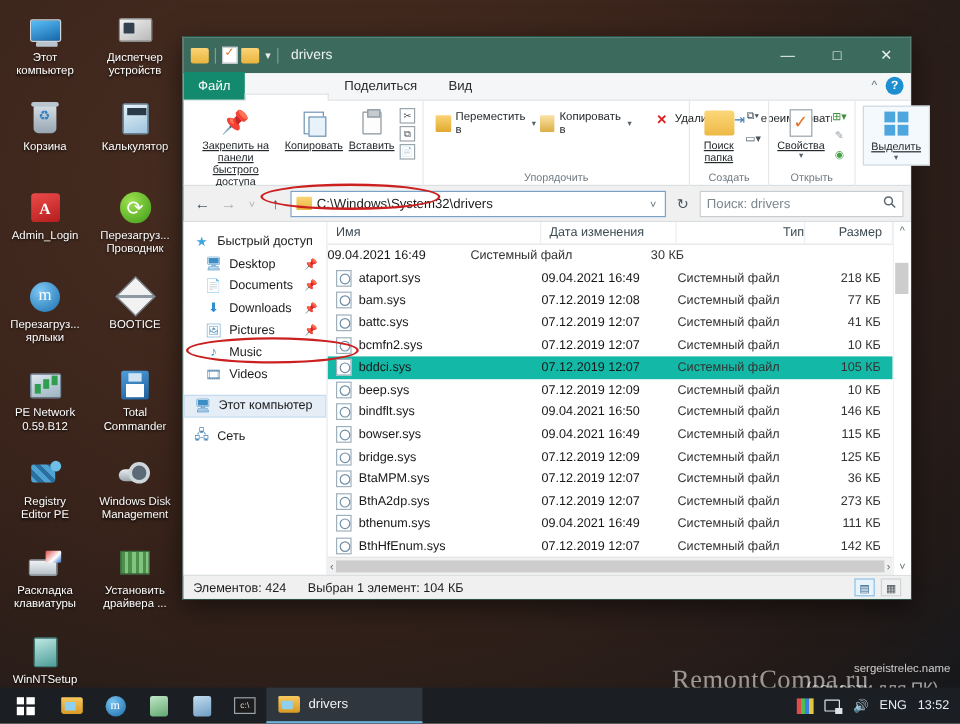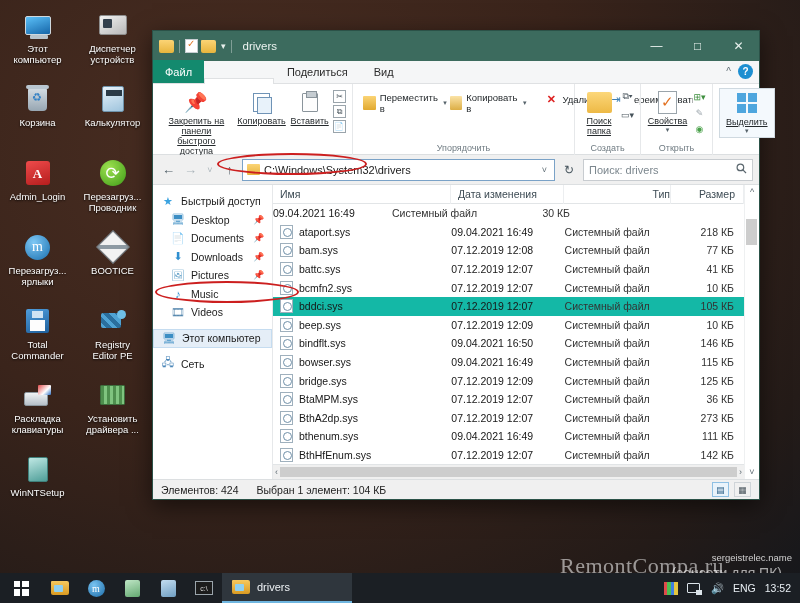--- a/index.html
+++ b/index.html
@@ -309,31 +309,45 @@
 ярлыки</div>
     </div>
     <div class="dicon">
       <div class="glyph">
         <span class="ic-bootice"></span>
       </div>
       <div class="dlabel">BOOTICE</div>
     </div>
     <div class="dicon">
       <div class="glyph">
+        <span class="ic-penet"></span>
+      </div>
+      <div class="dlabel">PE Network
+0.59.B12</div>
+    </div>
+    <div class="dicon">
+      <div class="glyph">
         <span class="ic-floppy"></span>
       </div>
       <div class="dlabel">Total
 Commander</div>
     </div>
     <div class="dicon">
       <div class="glyph">
         <span class="ic-reg"></span>
       </div>
       <div class="dlabel">Registry
 Editor PE</div>
+    </div>
+    <div class="dicon">
+      <div class="glyph">
+        <span class="ic-disk"></span>
+      </div>
+      <div class="dlabel">Windows Disk
+Management</div>
     </div>
     <div class="dicon">
       <div class="glyph">
         <span class="ic-kbd"></span>
       </div>
       <div class="dlabel">Раскладка
 клавиатуры</div>
     </div>
     <div class="dicon">
       <div class="glyph">

